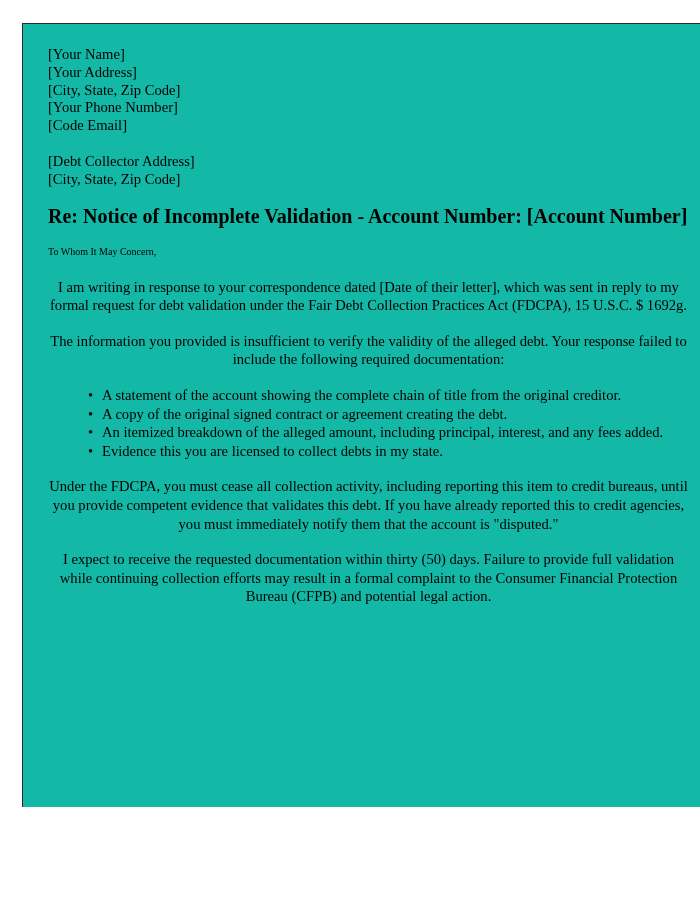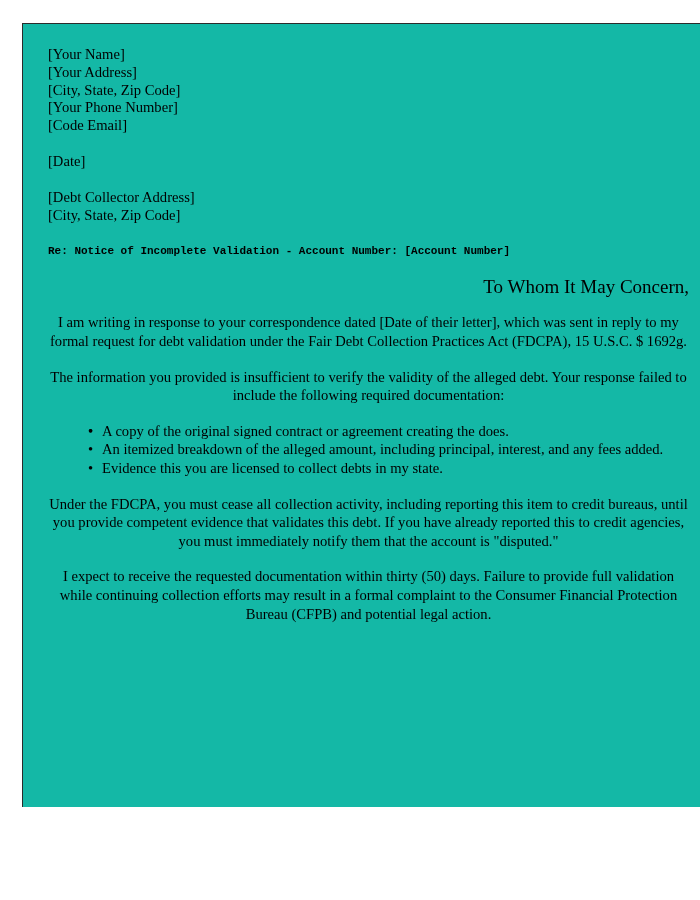--- a/index.html
+++ b/index.html
@@ -44,32 +44,30 @@
   .addr-block {
     font-size: 14.6px;
     line-height: 17.8px;
     margin: 0 0 18px 0;
   }
   .addr-block div {
     white-space: nowrap;
   }
 
   .subject {
-    font-size: 11px;
+    font-size: 20px;
     line-height: 18px;
     font-weight: bold;
     margin: 0 0 18px 0;
-    font-family: Liberation Mono, monospace;
   }
 
   .salutation {
-    font-size: 19px;
+    font-size: 10px;
     line-height: 18px;
     margin: 0 0 17px 0;
-    text-align: right;
   }
 
   p.para {
     font-size: 14.6px;
     line-height: 18.6px;
     margin: 0 0 17px 0;
     text-align: center;
   }
 
   ul.req-list {
@@ -98,44 +96,42 @@
   <div class="page-inner">
 
     <div class="addr-block">
       <div>[Your Name]</div>
       <div>[Your Address]</div>
       <div>[City, State, Zip Code]</div>
       <div>[Your Phone Number]</div>
       <div>[Code Email]</div>
     </div>
 
-    <div class="addr-block">
-      <div>[Date]</div>
-    </div>
 
     <div class="addr-block">
       <div>[Debt Collector Address]</div>
       <div>[City, State, Zip Code]</div>
     </div>
 
     <div class="subject">Re: Notice of Incomplete Validation - Account Number: [Account Number]</div>
 
     <div class="salutation">To Whom It May Concern,</div>
 
     <p class="para">I am writing in response to your correspondence dated [Date of their letter], which was sent in reply to my formal request for debt validation under the Fair Debt Collection Practices Act (FDCPA), 15 U.S.C. $ 1692g.</p>
 
     <p class="para">The information you provided is insufficient to verify the validity of the alleged debt. Your response failed to include the following required documentation:</p>
 
     <ul class="req-list">
       <li>
         <span class="bullet-dot">•</span>
+        <span>A statement of the account showing the complete chain of title from the original creditor.</span>
       </li>
       <li>
         <span class="bullet-dot">•</span>
-        <span>A copy of the original signed contract or agreement creating the does.</span>
+        <span>A copy of the original signed contract or agreement creating the debt.</span>
       </li>
       <li>
         <span class="bullet-dot">•</span>
         <span>An itemized breakdown of the alleged amount, including principal, interest, and any fees added.</span>
       </li>
       <li>
         <span class="bullet-dot">•</span>
         <span>Evidence this you are licensed to collect debts in my state.</span>
       </li>
     </ul>

